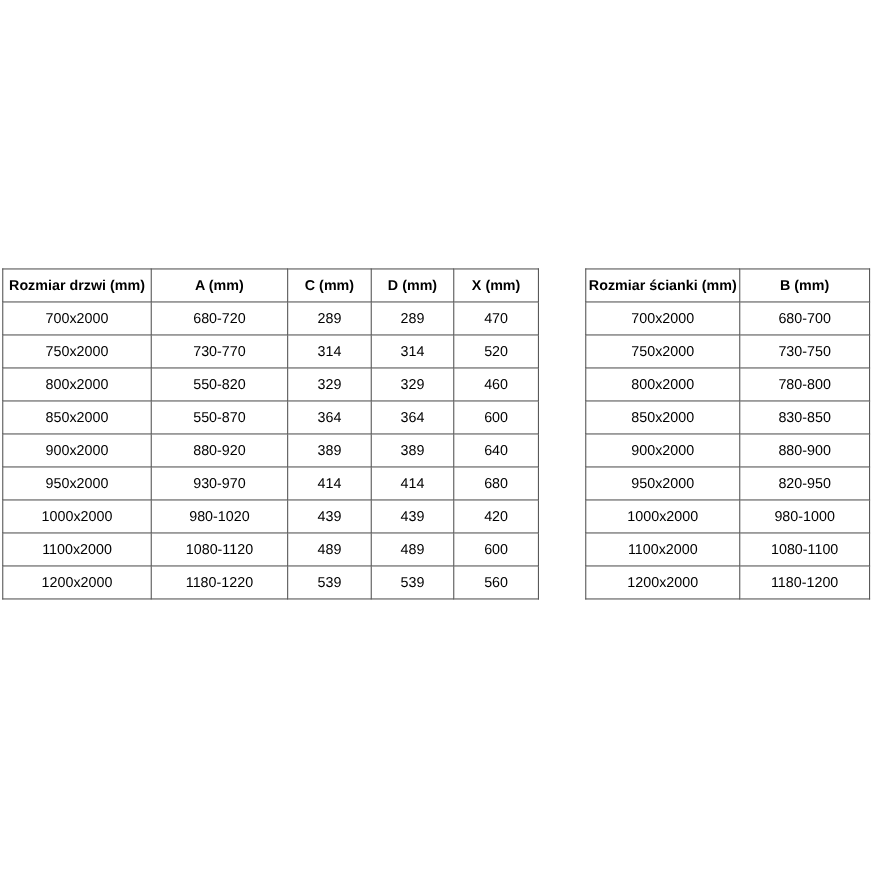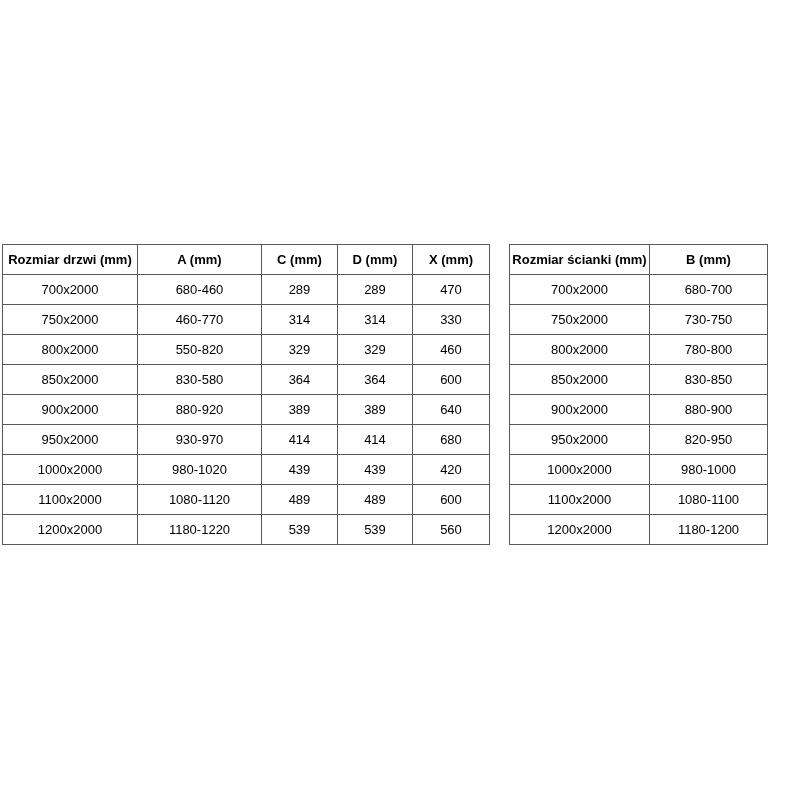--- a/index.html
+++ b/index.html
@@ -35,21 +35,21 @@
     white-space: nowrap;
     overflow: hidden;
   }
   table.dim-table th {
     font-weight: bold;
   }
   table.dim-table td {
     font-weight: normal;
   }
   #table-doors { left: 2px;  top: 244px; width: 487px; }
-  #table-walls { left: 509px; top: 244px; width: 258px; }
+  #table-walls { left: 532px; top: 244px; width: 258px; }
 </style>
 </head>
 <body>
 
 <div class="canvas">
 
   <table class="dim-table" id="table-doors">
     <colgroup>
       <col style="width:135px">
       <col style="width:124px">
@@ -62,42 +62,42 @@
           <th>Rozmiar drzwi (mm)</th>
           <th>A (mm)</th>
           <th>C (mm)</th>
           <th>D (mm)</th>
           <th>X (mm)</th>
         </tr>
     </thead>
     <tbody>
         <tr>
           <td>700x2000</td>
-          <td>680-460</td>
+          <td>680-720</td>
           <td>289</td>
           <td>289</td>
           <td>470</td>
         </tr>
         <tr>
           <td>750x2000</td>
-          <td>460-770</td>
+          <td>730-770</td>
           <td>314</td>
           <td>314</td>
-          <td>330</td>
+          <td>520</td>
         </tr>
         <tr>
           <td>800x2000</td>
           <td>550-820</td>
           <td>329</td>
           <td>329</td>
           <td>460</td>
         </tr>
         <tr>
           <td>850x2000</td>
-          <td>830-580</td>
+          <td>550-870</td>
           <td>364</td>
           <td>364</td>
           <td>600</td>
         </tr>
         <tr>
           <td>900x2000</td>
           <td>880-920</td>
           <td>389</td>
           <td>389</td>
           <td>640</td>

